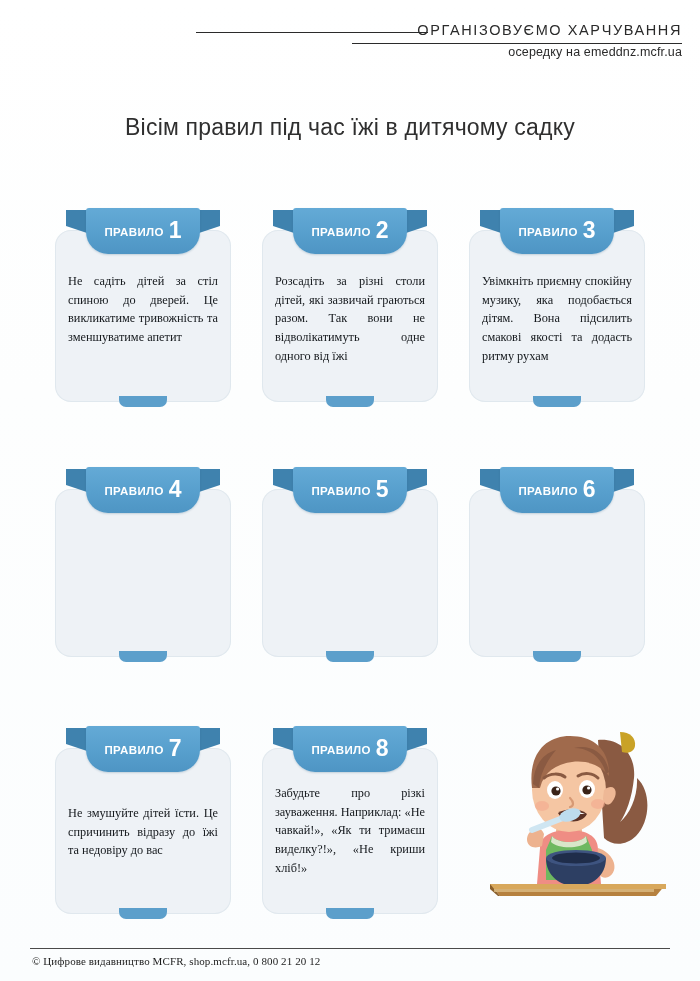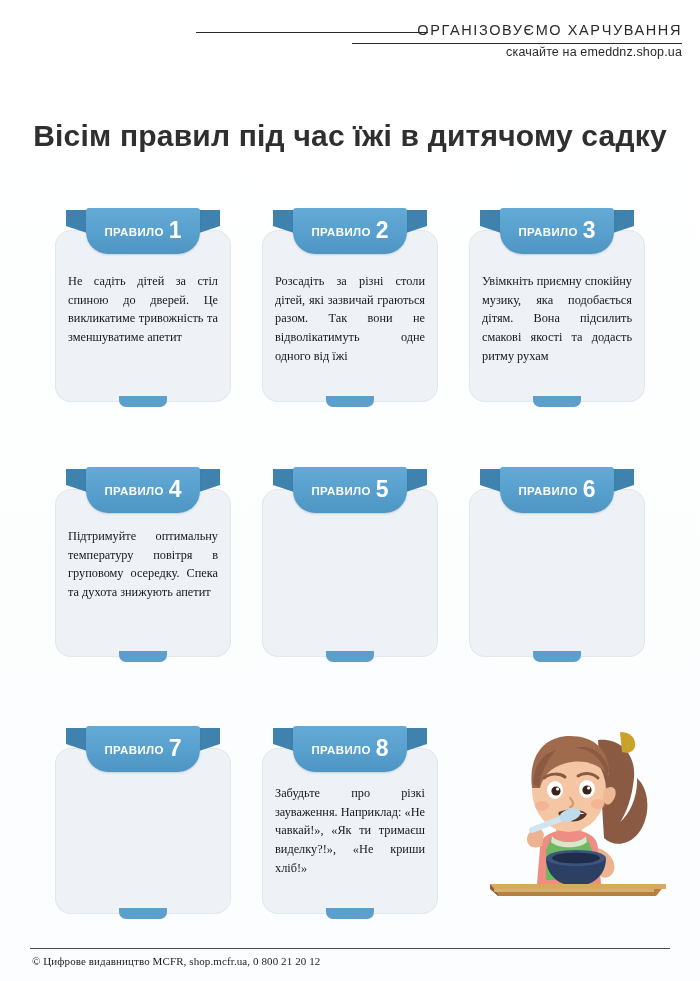--- a/index.html
+++ b/index.html
@@ -52,21 +52,21 @@
   }
   .hright-l2{
     font-family:"Liberation Sans", sans-serif;
     font-size:12.5px;color:#2a2a2a;margin-top:7px;letter-spacing:.15px;
   }
 
   
   .title{
     position:absolute;top:99px;left:0;width:700px;text-align:center;
     font-family:"Liberation Sans", sans-serif;
-    font-size:30px;font-weight:bold;color:#2f2f2f;letter-spacing:.2px;
+    font-size:23px;font-weight:normal;color:#2f2f2f;letter-spacing:.2px;
   }
 
   
   .grid{position:absolute;top:0;left:0;width:556px;height:981px;margin-top:34px;}
   .card{
     position:absolute;
     width:176px;
     background:#eef2f6;
     border-radius:16px;
     box-shadow:0 0 0 1px rgba(214,224,232,.55) inset;
@@ -140,21 +140,21 @@
 </head>
 <body>
 
 <div class="page">
 
   <div class="header">
     <div class="brand-rule"></div>
     <div class="hright">
       <div class="hright-l1">ОРГАНІЗОВУЄМО ХАРЧУВАННЯ</div>
       <div class="hright-rule"></div>
-      <div class="hright-l2">скачайте на emeddnz.shop.ua</div>
+      <div class="hright-l2">осередку на emeddnz.mcfr.ua</div>
     </div>
   </div>
 
   <h1 class="title">Вісім правил під час їжі в дитячому садку</h1>
 
   <div class="grid">
 
     <div class="card" style="left:55px;top:196px;height:172px;">
       <div class="ribbon">
         <div class="ribbon-wing l"></div>
@@ -196,21 +196,20 @@
 
     <div class="card" style="left:55px;top:455px;height:168px;">
       <div class="ribbon">
         <div class="ribbon-wing l"></div>
         <div class="ribbon-wing r"></div>
         <div class="ribbon-main">
           <span class="ribbon-word">ПРАВИЛО</span>
           <span class="ribbon-num">4</span>
         </div>
       </div>
-      <div class="card-body" style="top:38px;">Підтримуйте оптимальну температуру повітря в груповому осередку. Спека та духота знижують апетит</div>
       <div class="card-tab"></div>
     </div>
 
     <div class="card" style="left:262px;top:455px;height:168px;">
       <div class="ribbon">
         <div class="ribbon-wing l"></div>
         <div class="ribbon-wing r"></div>
         <div class="ribbon-main">
           <span class="ribbon-word">ПРАВИЛО</span>
           <span class="ribbon-num">5</span>
@@ -233,20 +232,21 @@
 
     <div class="card" style="left:55px;top:714px;height:166px;">
       <div class="ribbon">
         <div class="ribbon-wing l"></div>
         <div class="ribbon-wing r"></div>
         <div class="ribbon-main">
           <span class="ribbon-word">ПРАВИЛО</span>
           <span class="ribbon-num">7</span>
         </div>
       </div>
+      <div class="card-body" style="top:56px;">Не змушуйте дітей їсти. Це спричинить відразу до їжі та недовіру до вас</div>
       <div class="card-tab"></div>
     </div>
 
     <div class="card" style="left:262px;top:714px;height:166px;">
       <div class="ribbon">
         <div class="ribbon-wing l"></div>
         <div class="ribbon-wing r"></div>
         <div class="ribbon-main">
           <span class="ribbon-word">ПРАВИЛО</span>
           <span class="ribbon-num">8</span>

